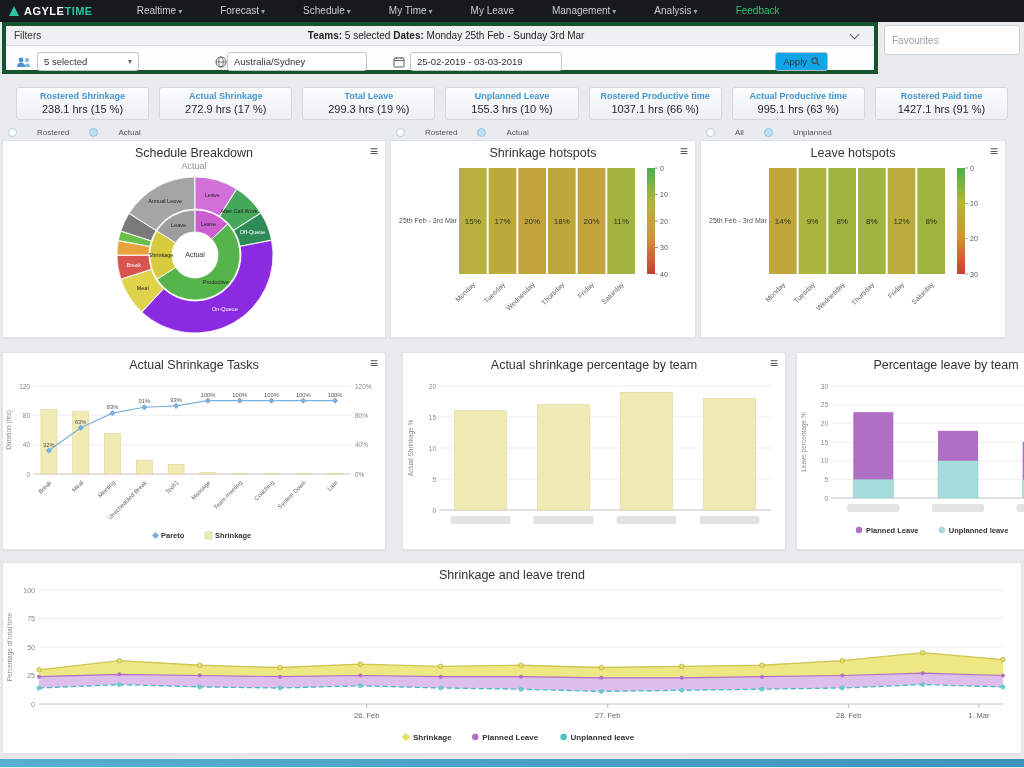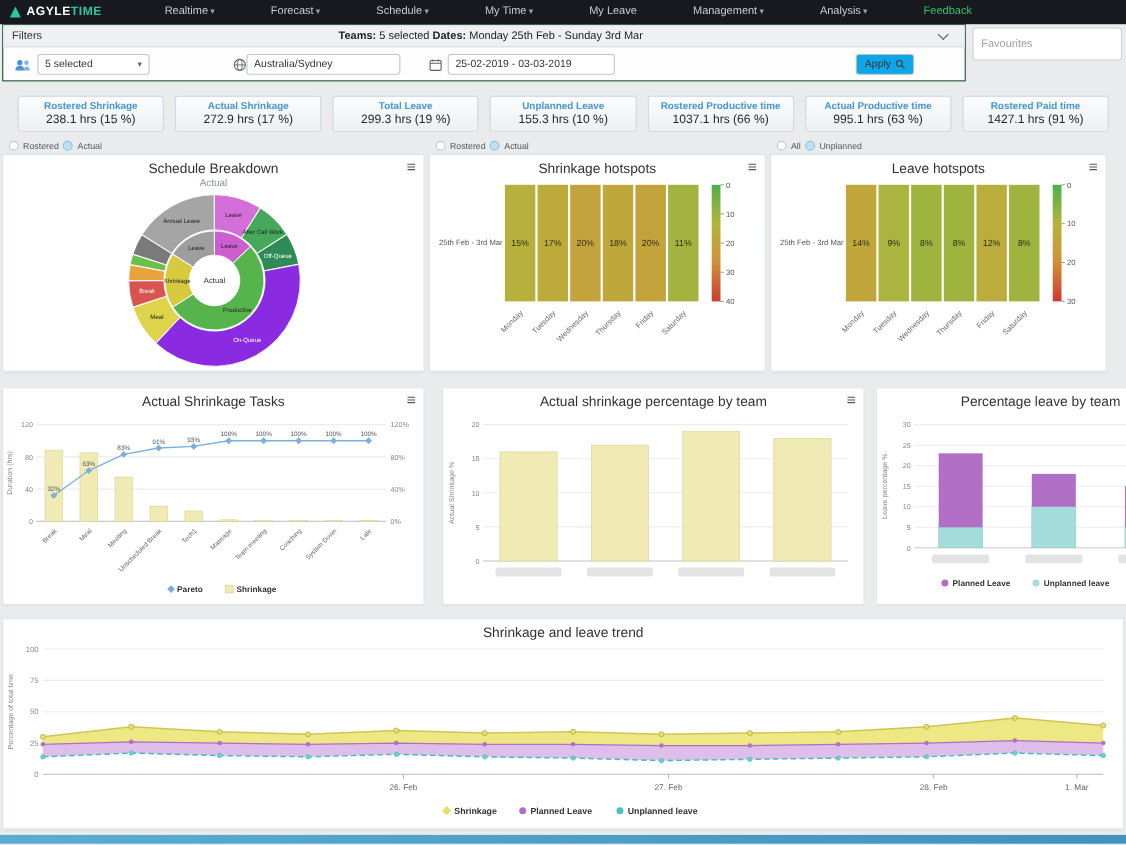--- a/index.html
+++ b/index.html
@@ -4,26 +4,26 @@
 <style>
   *{box-sizing:border-box;margin:0;padding:0;}
   html,body{width:1024px;height:768px;overflow:hidden;}
   body{position:relative;background:#e9ebed;font-family:"Liberation Sans",sans-serif;color:#333;}
 
   
   .navbar{position:absolute;top:0;left:0;right:0;height:22px;background:#16191d;display:flex;align-items:center;padding:0 8px;z-index:10;gap:22px;}
   .logo{display:flex;align-items:center;gap:4px;margin-right:14px;}
   .logo-text{font-size:11px;font-weight:bold;color:#fff;letter-spacing:.5px;}
   .logo-text .time{color:#2ec4a5;}
-  .nav-item{color:#c9ced3;font-size:10px;padding:0 8px;height:22px;line-height:22px;cursor:pointer;white-space:nowrap;margin-left:13px;}
+  .nav-item{color:#c9ced3;font-size:10px;padding:0 8px;height:22px;line-height:22px;cursor:pointer;white-space:nowrap;}
   .nav-item .caret{font-size:8px;color:#97a0a8;margin-left:2px;}
   .nav-item.feedback{color:#35c26e;}
 
   
-  .filters-box{position:absolute;top:22px;left:2px;width:876px;height:52px;background:#fdfdfe;border:1px solid #14532d;}
+  .filters-box{position:absolute;top:22px;left:2px;width:876px;height:52px;background:#fdfdfe;border:4px solid #14532d;}
   .filters-header{height:20px;background:#eef0f2;border-bottom:1px solid #d6dbdf;display:flex;align-items:center;padding:0 8px;font-size:10px;}
   .filters-summary{flex:1;text-align:center;color:#222;}
   .filters-summary b{font-weight:bold;}
   .chev{width:7px;height:7px;border-right:1.5px solid #5a6570;border-bottom:1.5px solid #5a6570;transform:rotate(45deg);margin:-3px 8px 0 0;cursor:pointer;}
   .filters-controls{display:flex;align-items:center;height:31px;padding:0 10px;}
   .icn{display:inline-flex;align-items:center;cursor:pointer;}
   .ctl{height:19px;border:1px solid #bfc6cc;border-radius:3px;background:#fff;font-size:9.5px;color:#333;display:flex;align-items:center;padding:0 6px;font-family:"Liberation Sans",sans-serif;}
   .select{width:102px;justify-content:space-between;margin-left:6px;cursor:pointer;}
   .sel-caret{font-size:8px;color:#667;}
   input.ctl{width:140px;}
@@ -32,21 +32,21 @@
   .favourites{position:absolute;top:25px;left:884px;width:136px;height:30px;border:1px solid #cdd4d9;border-radius:3px;background:#fff;font-size:10px;color:#444;padding:12px 7px;font-family:"Liberation Sans",sans-serif;}
   .favourites::placeholder{color:#9aa1a8;}
 
   
   .kpis{position:absolute;top:87px;left:0;right:0;display:flex;gap:10px;padding:0 16px;}
   .kpi{flex:1;background:linear-gradient(#fbfcfd,#edf0f3);border:1px solid #d2d8dd;border-radius:3px;text-align:center;padding:3px 1px 4px;}
   .kpi-title{font-size:9px;color:#4596d2;font-weight:bold;white-space:nowrap;}
   .kpi-value{font-size:11px;color:#24282c;margin-top:2px;}
 
   
-  .toggle-row{position:absolute;top:128px;display:flex;align-items:center;gap:4px;font-size:8px;color:#555;}
+  .toggle-row{position:absolute;top:128px;display:flex;align-items:center;gap:20px;font-size:8px;color:#555;}
   .radio{width:9px;height:9px;border-radius:50%;border:1px solid #aecfe6;background:#fff;display:inline-block;cursor:pointer;}
   .radio.on{background:#bfe0f2;border-color:#8fc3e4;}
 
   
   .panel{position:absolute;background:#fff;border:1px solid #dfe3e6;box-shadow:0 1px 2px rgba(0,0,0,.05);}
   .panel-title{text-align:center;font-size:12.5px;color:#333;padding-top:5px;white-space:nowrap;}
   .panel-sub{text-align:center;font-size:9px;color:#8a9096;margin-top:1px;}
   .burger{position:absolute;top:3px;right:7px;font-size:14px;color:#555;cursor:pointer;line-height:1;}
   #panel-breakdown{top:140px;left:2px;width:384px;height:198px;}
   #panel-shrink-hot{top:140px;left:390px;width:306px;height:198px;}

